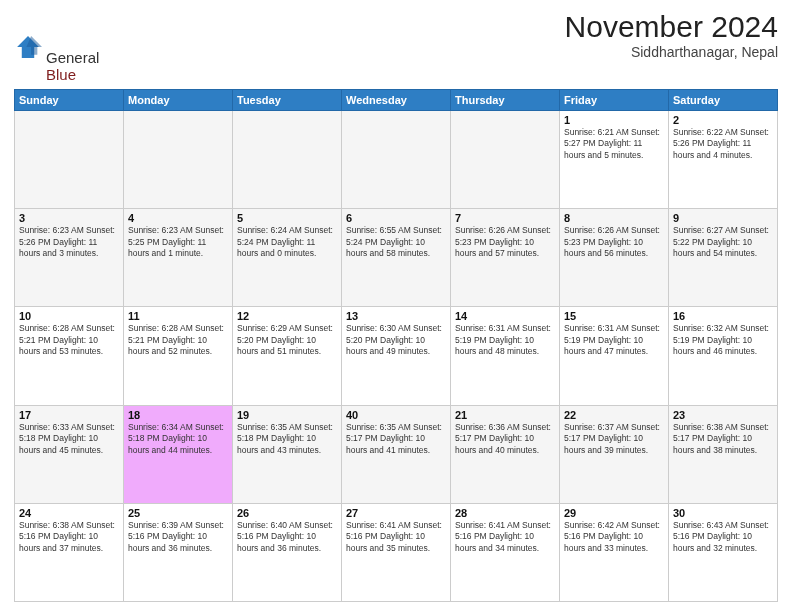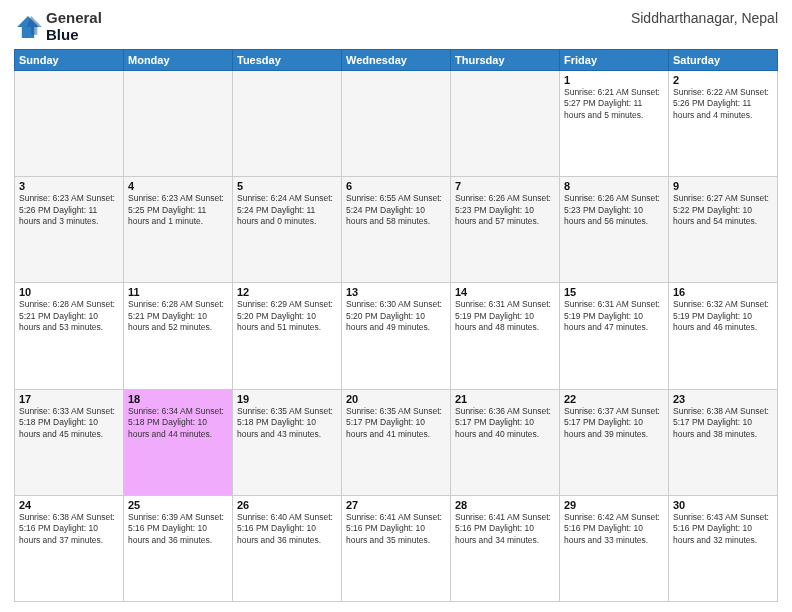--- a/index.html
+++ b/index.html
@@ -23,25 +23,26 @@
       align-items: flex-start;
       margin-bottom: 6px;
     }
     .logo {
       display: flex;
       align-items: center;
       gap: 4px;
     }
     .logo-text {
       font-size: 15px;
-      font-weight: bold;
+      font-weight: normal;
       line-height: 1.1;
+      margin-top: 40px;
     }
     .logo-text .general { color: #333; }
-    .logo-text .blue { color: #0f172a; }
+    .logo-text .blue { color: #7f1d1d; }
     .logo-icon {
       width: 28px;
       height: 28px;
     }
     .title-section {
       text-align: right;
     }
     .month-title {
       font-size: 30px;
       font-weight: normal;
@@ -102,20 +103,21 @@
       <svg class="logo-icon" viewBox="0 0 36 36">
         <polygon points="18,4 32,18 26,18 26,32 10,32 10,18 4,18" fill="#2e7ec4"></polygon>
         <polygon points="22,4 36,18 30,18 30,28 22,28 22,18 16,18" fill="#1a5a9a" opacity="0.5"></polygon>
       </svg>
       <div class="logo-text">
         <div class="general">General</div>
         <div class="blue">Blue</div>
       </div>
     </div>
     <div class="title-section">
+      <div class="month-title">November 2024</div>
       <div class="subtitle">Siddharthanagar, Nepal</div>
     </div>
   </div>
 
   <table class="calendar">
     <thead>
       <tr>
 
       <th>Sunday</th>
           <th>Monday</th>
@@ -266,21 +268,21 @@
 and 44 minutes.</div>
           </td>
           <td style="background: rgb(245, 245, 245);">
             <span class="day-num">19</span>
             <div class="day-info">Sunrise: 6:35 AM
 Sunset: 5:18 PM
 Daylight: 10 hours
 and 43 minutes.</div>
           </td>
           <td style="background: rgb(245, 245, 245);">
-            <span class="day-num">20</span>
+            <span class="day-num">40</span>
             <div class="day-info">Sunrise: 6:35 AM
 Sunset: 5:17 PM
 Daylight: 10 hours
 and 41 minutes.</div>
           </td>
           <td style="background: rgb(245, 245, 245);">
             <span class="day-num">21</span>
             <div class="day-info">Sunrise: 6:36 AM
 Sunset: 5:17 PM
 Daylight: 10 hours

